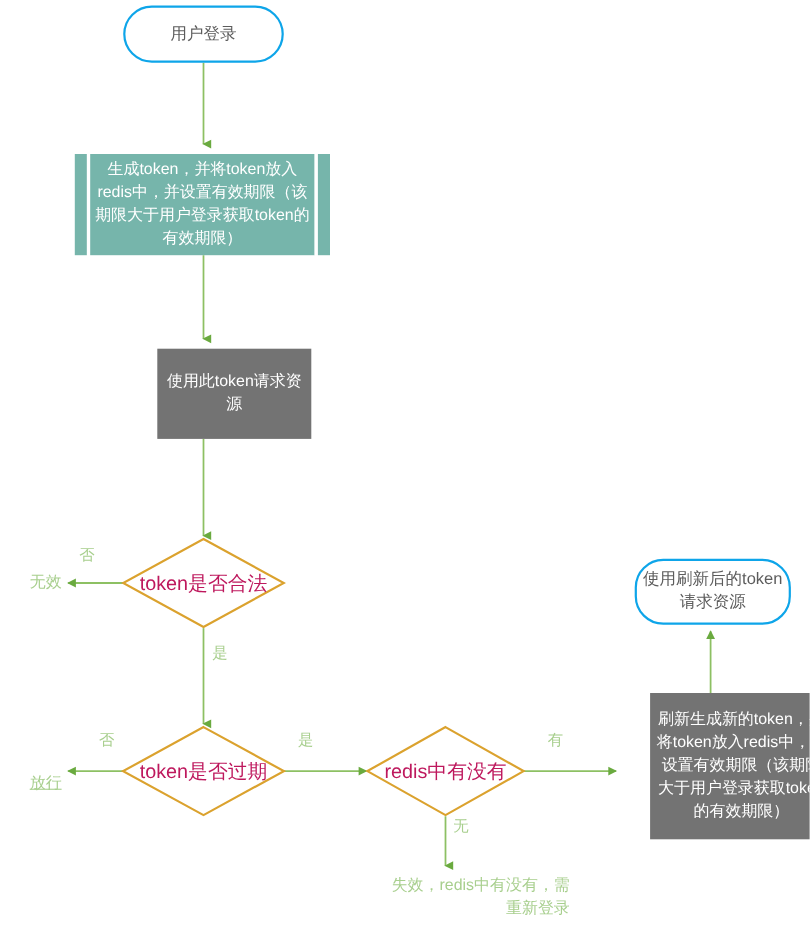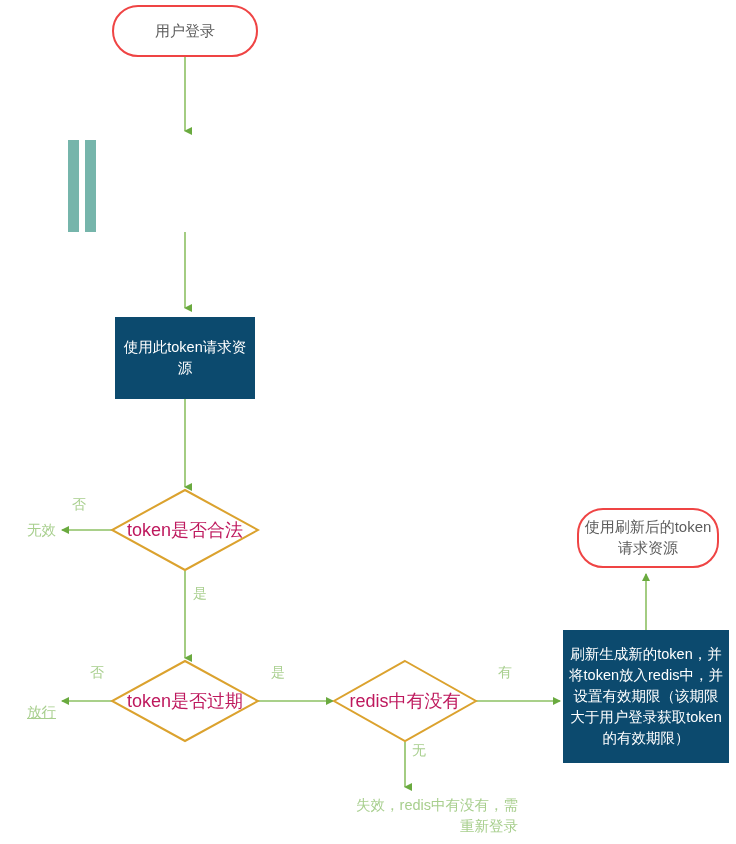--- a/index.html
+++ b/index.html
@@ -25,21 +25,21 @@
     box-sizing: border-box;
     display: flex;
     align-items: center;
     justify-content: center;
     text-align: center;
     line-height: 1.38;
   }
 
   
   .terminator {
-    border: 2px solid #ef4444;
+    border: 2px solid #0ea5e9;
     border-radius: 26px;
     background: #ffffff;
     color: #5c5c5c;
     font-size: 15px;
   }
 
   
   .subprocess-wrap {
     position: absolute;
     display: flex;
@@ -64,25 +64,26 @@
     align-items: center;
     justify-content: center;
     text-align: center;
     line-height: 1.45;
     padding: 2px 4px;
     box-sizing: border-box;
   }
 
   
   .process {
-    background: #0c4a6e;
+    background: #737373;
     color: #ffffff;
     font-size: 14.5px;
     padding: 19px 5px;
     line-height: 1.45;
+    margin-left: 28px;
   }
 
   
   .decision {
     position: absolute;
   }
   .decision svg { position: absolute; left: 0; top: 0; }
   .decision .dtext {
     position: absolute;
     left: 0; top: 0;
@@ -175,20 +176,21 @@
   </g>
 </svg>
 
 <div class="node terminator" style="left:112px; top:5px; width:146px; height:52px;">
   <span>用户登录</span>
 </div>
 
 <div class="subprocess-wrap" style="left:68px; top:140px; width:232px; height:92px;">
   <div class="sp-bar"></div>
   <div class="sp-gap"></div>
+  <div class="sp-body">生成token，并将token放入redis中，并设置有效期限（该期限大于用户登录获取token的有效期限）</div>
   <div class="sp-gap"></div>
   <div class="sp-bar"></div>
 </div>
 
 <div class="node process" style="left:115px; top:317px; width:140px; height:82px;">
   <span>使用此token请求资源</span>
 </div>
 
 <div class="decision" style="left:110px; top:488px; width:150px; height:84px;">
   <svg width="150" height="84" viewBox="0 0 150 84" xmlns="http://www.w3.org/2000/svg">

